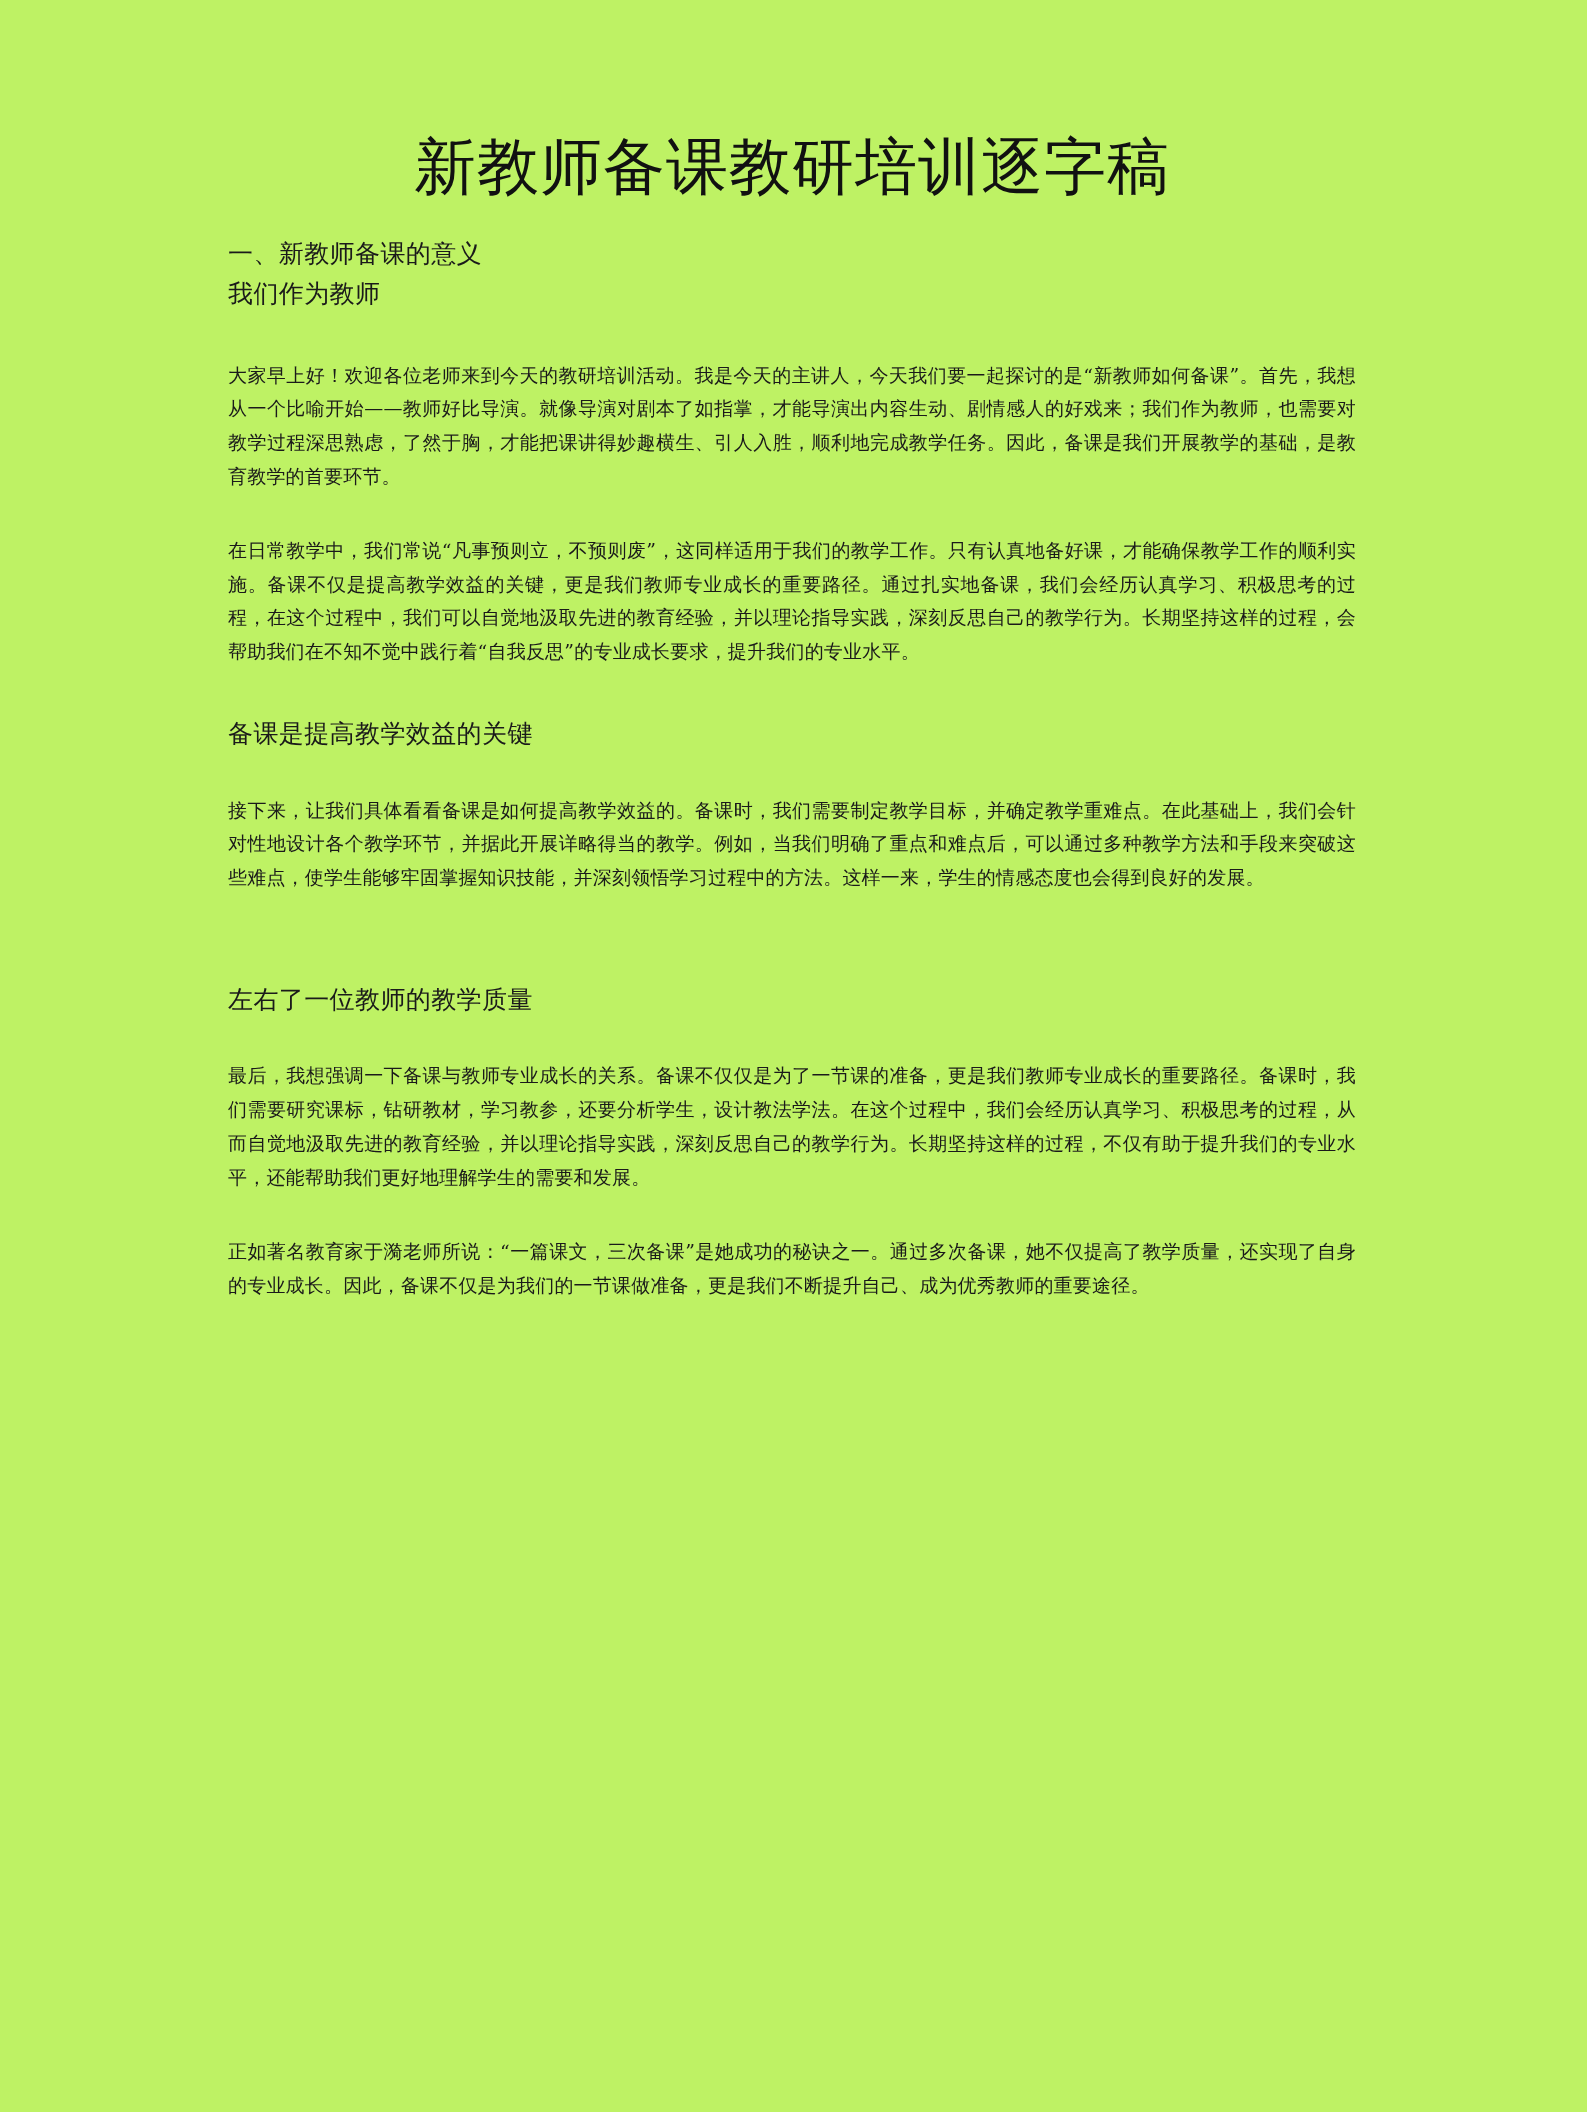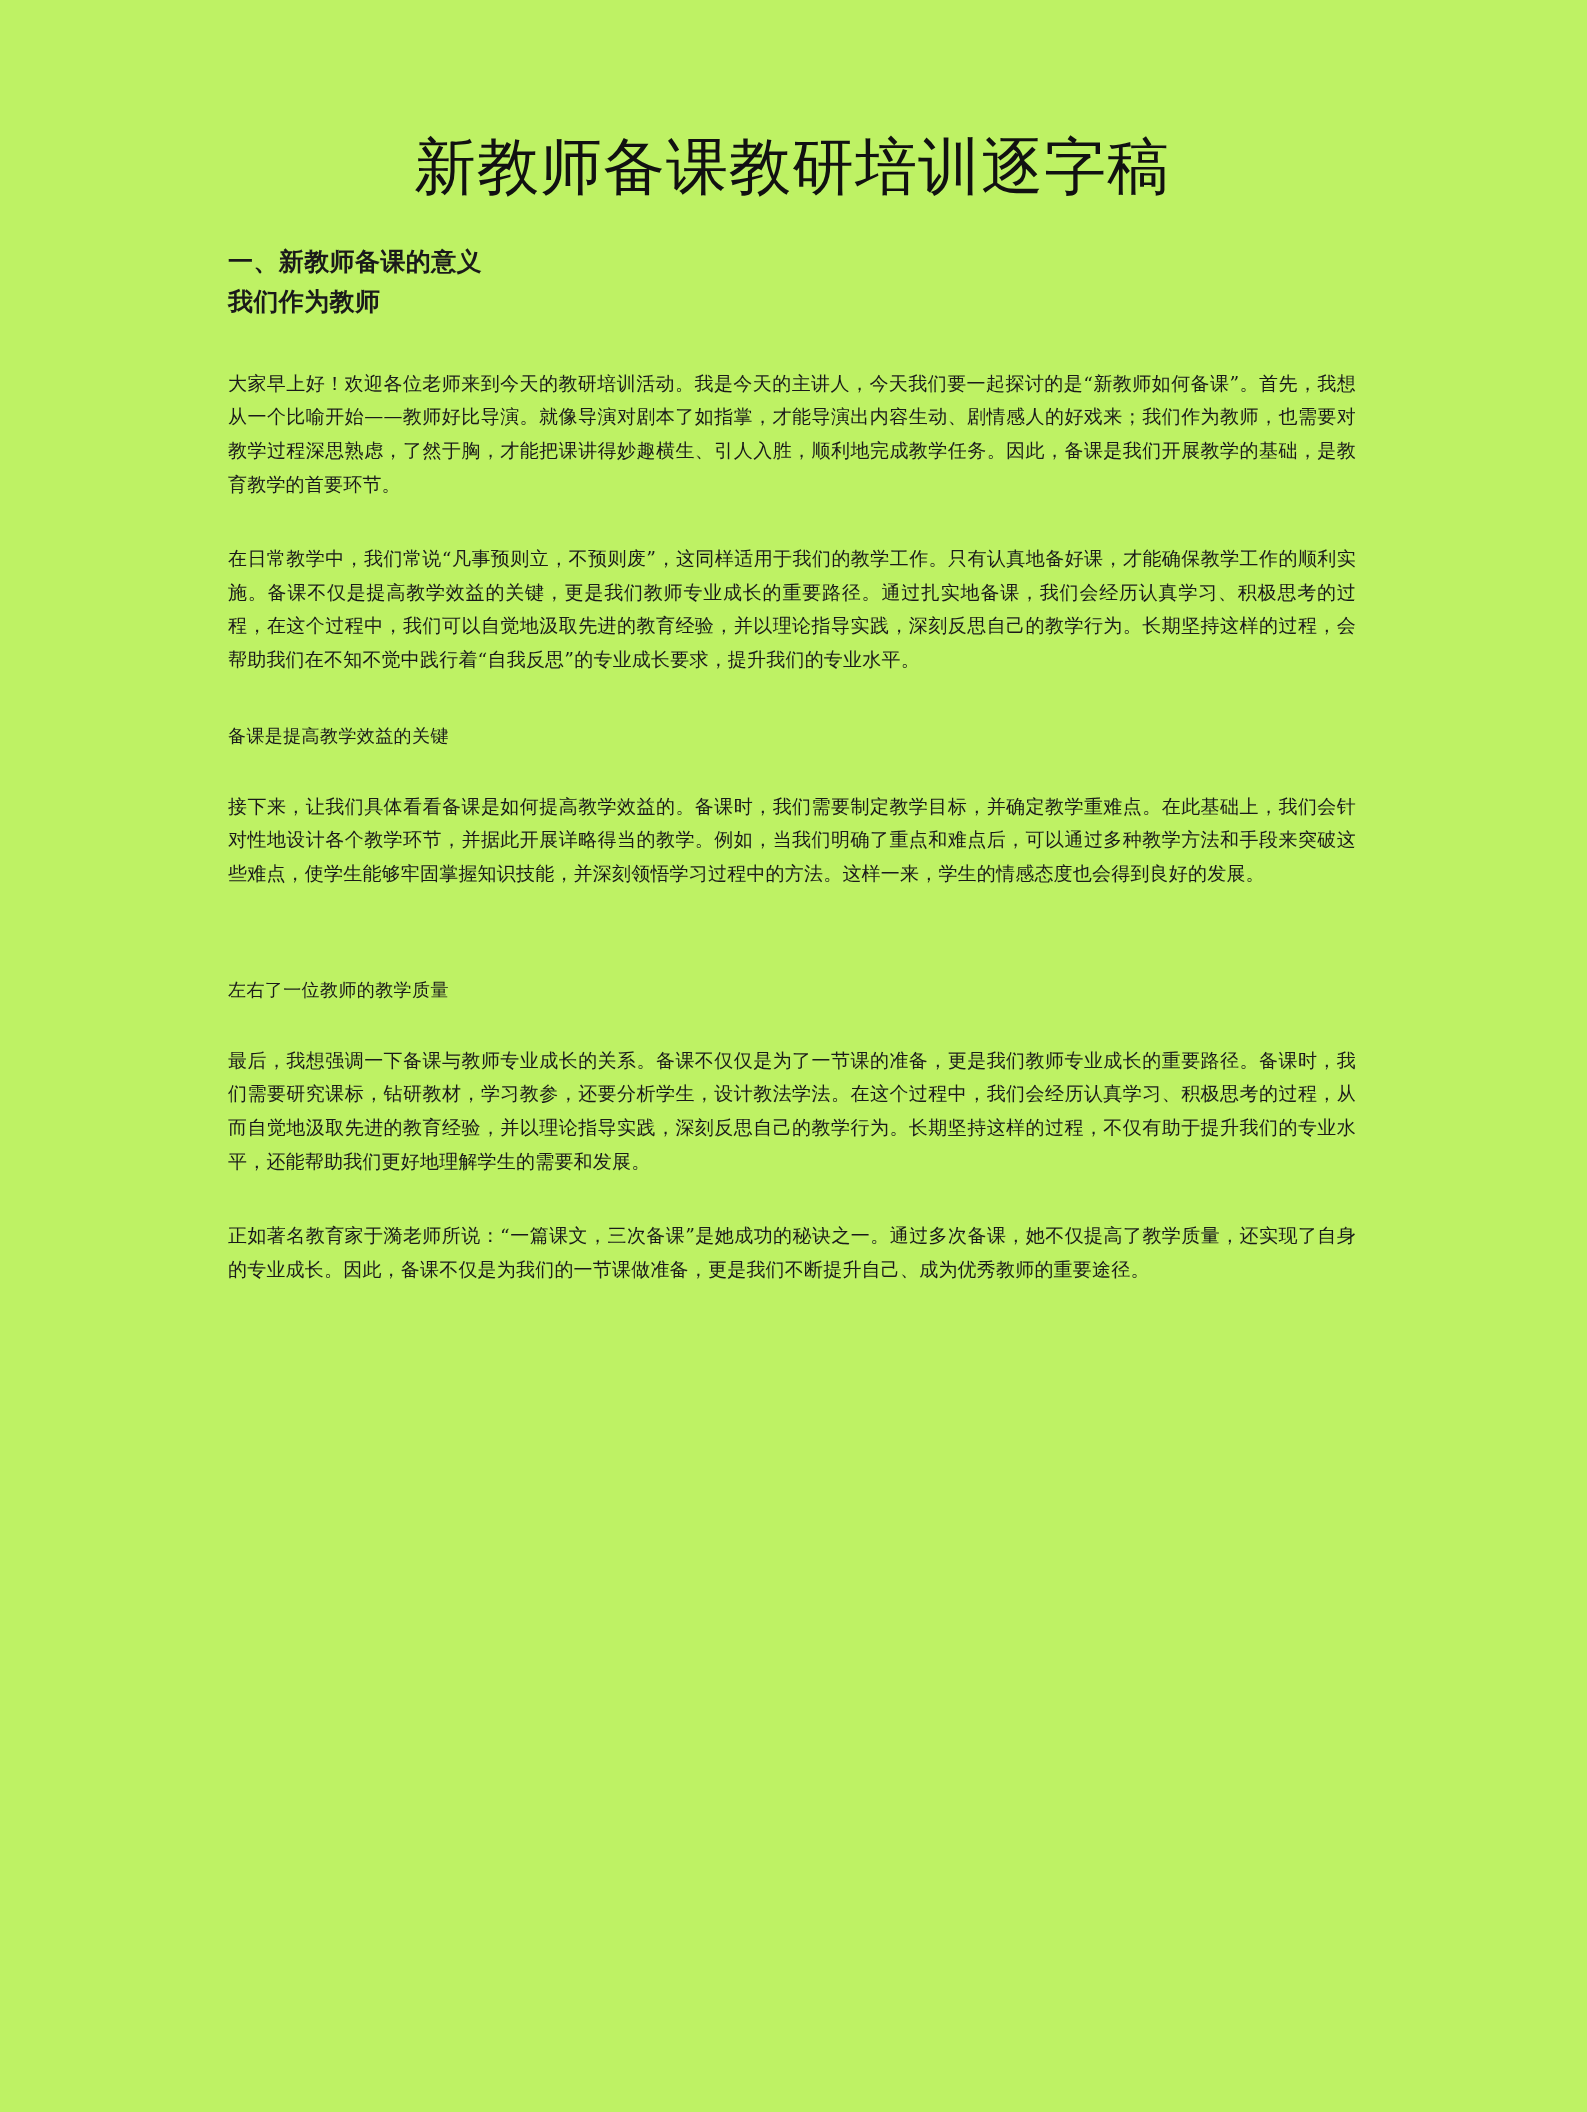--- a/index.html
+++ b/index.html
@@ -33,44 +33,43 @@
     line-height: 1.25;
     font-weight: 400;
     text-align: center;
     letter-spacing: 1px;
     margin: 0;
     padding-top: 128px;
     color: #111111;
     white-space: nowrap;
   }
   .lead-lines {
-    margin-top: 36px;
+    margin-top: 28px;
     font-size: 25px;
     line-height: 1.62;
     color: #1a1a1a;
-    font-weight: bold;
   }
   .lead-line {
     margin: 0;
     letter-spacing: 0.4px;
   }
   .para {
     margin: 0;
     padding: 0;
     font-size: 19px;
     line-height: 1.78;
     text-align: justify;
     text-justify: inter-character;
     letter-spacing: 0.2px;
     color: #1a1a1a;
   }
   .subhead {
     margin: 0;
     padding: 0;
-    font-size: 18px;
+    font-size: 25px;
     line-height: 1.7;
     font-weight: 400;
     color: #1a1a1a;
     letter-spacing: 0.4px;
   }
   .spacer-lg { height: 44px; }
   .spacer-md { height: 38px; }
   .blockgap { height: 40px; }
 </style>
 </head>

